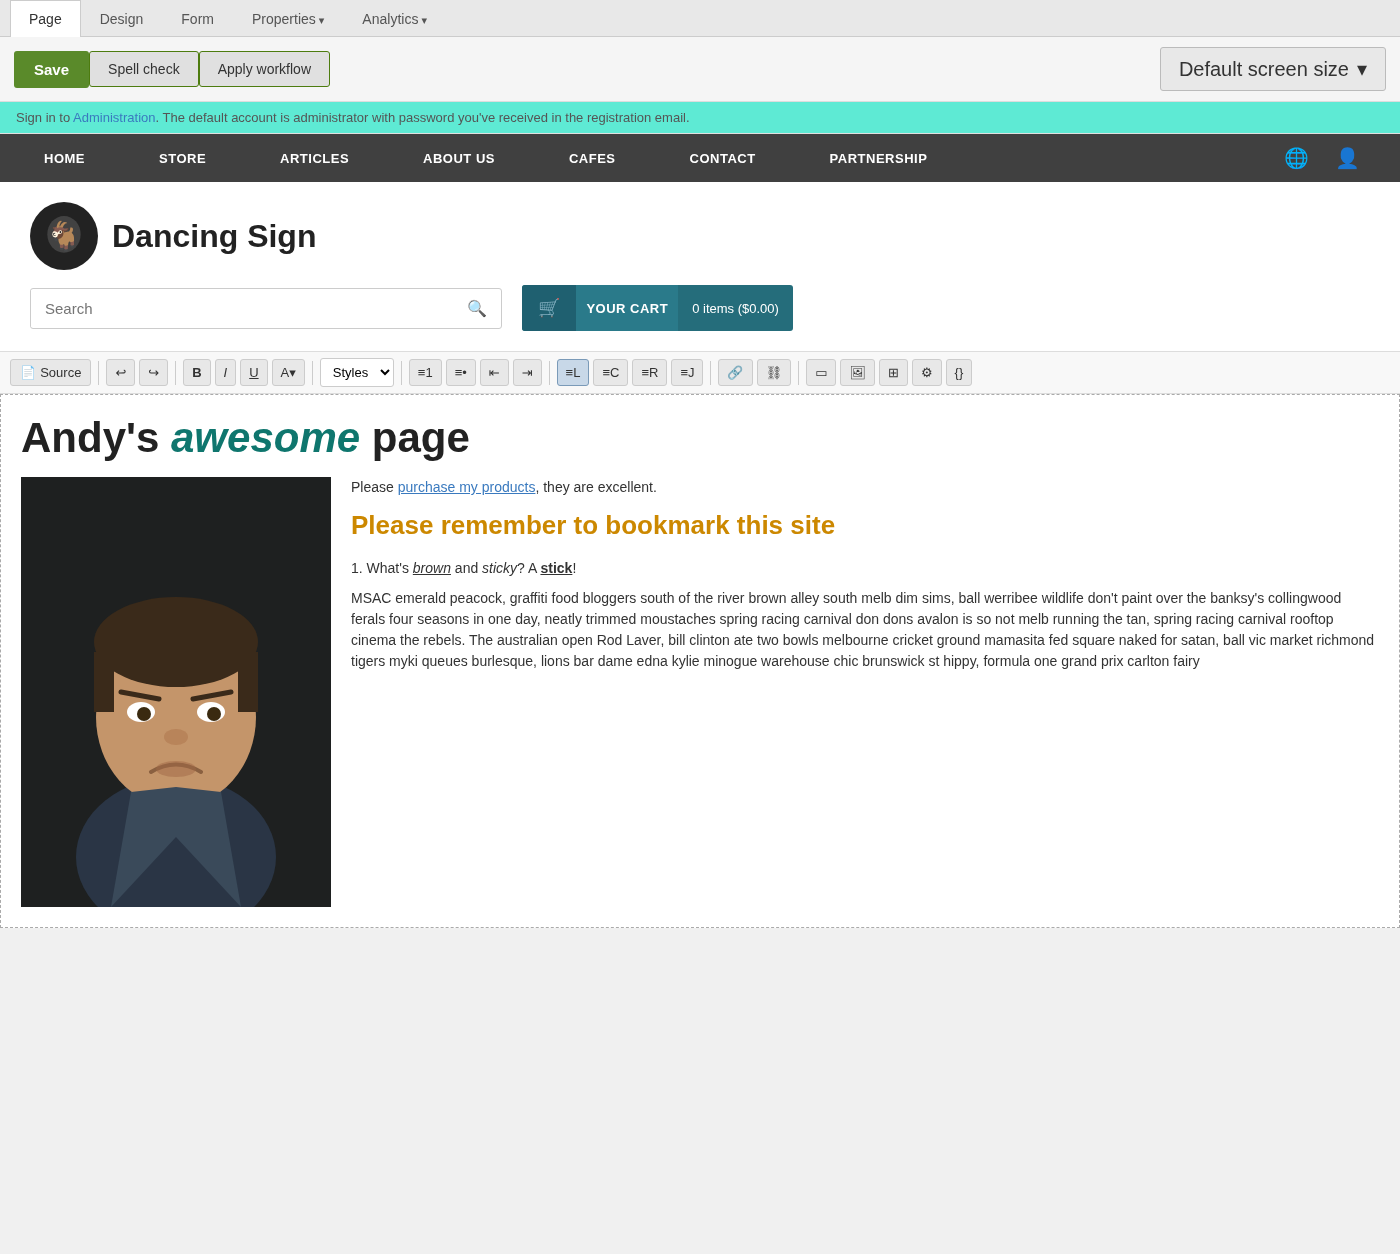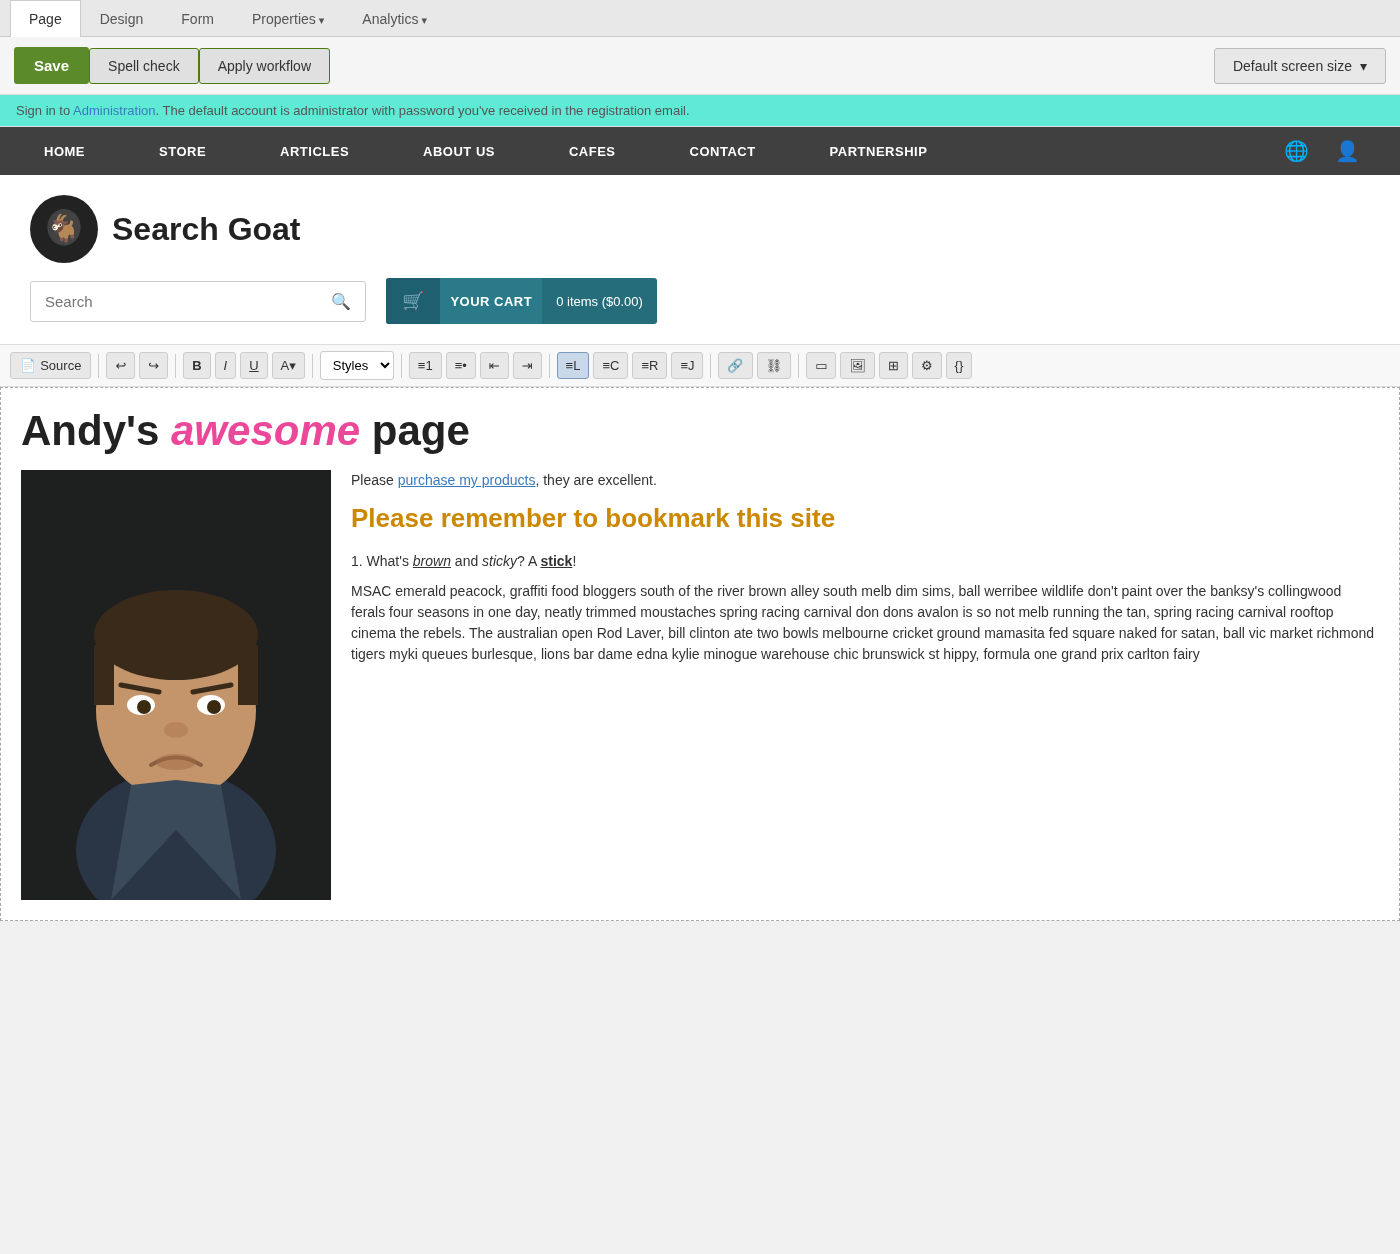--- a/index.html
+++ b/index.html
@@ -58,21 +58,21 @@
       padding: 9px 18px;
       font-size: 14px;
       cursor: pointer;
       border-radius: 3px;
     }
     .btn-screen-size {
       background: #e8e8e8;
       color: #333;
       border: 1px solid #bbb;
       padding: 9px 18px;
-      font-size: 14px;
+      font-size: 20px;
       cursor: pointer;
       border-radius: 3px;
       margin-left: auto;
       display: flex;
       align-items: center;
       gap: 8px;
     }
     .btn-screen-size::after { content: '▾'; }
 
     
@@ -151,21 +151,21 @@
       padding: 0 30px 20px;
       background: #fff;
       gap: 20px;
     }
     .search-box {
       display: flex;
       align-items: center;
       border: 1px solid #ccc;
       border-radius: 3px;
       overflow: hidden;
-      width: 336px;
+      width: 472px;
     }
     .search-box input {
       border: none;
       outline: none;
       padding: 10px 14px;
       font-size: 15px;
       width: 100%;
       color: #999;
     }
     .search-box-icon {
@@ -258,21 +258,21 @@
       margin: 0;
     }
     .page-title-content {
       font-size: 42px;
       font-weight: bold;
       color: #222;
       margin-bottom: 16px;
       line-height: 1.1;
     }
     .page-title-content .awesome {
-      color: #ec4899;
+      color: #0f766e;
       font-style: italic;
     }
 
     .content-body {
       display: flex;
       gap: 20px;
     }
     .content-image {
       width: 310px;
       flex-shrink: 0;
@@ -358,21 +358,21 @@
     </div>
   </nav>
 
   <div class="brand-area">
     <div class="brand-logo">
       <svg viewBox="0 0 60 60">
         <ellipse cx="30" cy="28" rx="20" ry="22" fill="#fff" opacity="0.15"></ellipse>
         <text x="30" y="42" text-anchor="middle" font-size="34" fill="#fff">🐐</text>
       </svg>
     </div>
-    <div class="brand-name">Search Goat</div>
+    <div class="brand-name">Dancing Sign</div>
   </div>
 
   <div class="search-cart-row">
     <div class="search-box">
       <input type="text" placeholder="Search" style="">
       <span class="search-box-icon">🔍</span>
     </div>
     <div class="cart-btn">
       <div class="cart-icon-part">🛒</div>
       <div class="cart-label-part">YOUR CART</div>

